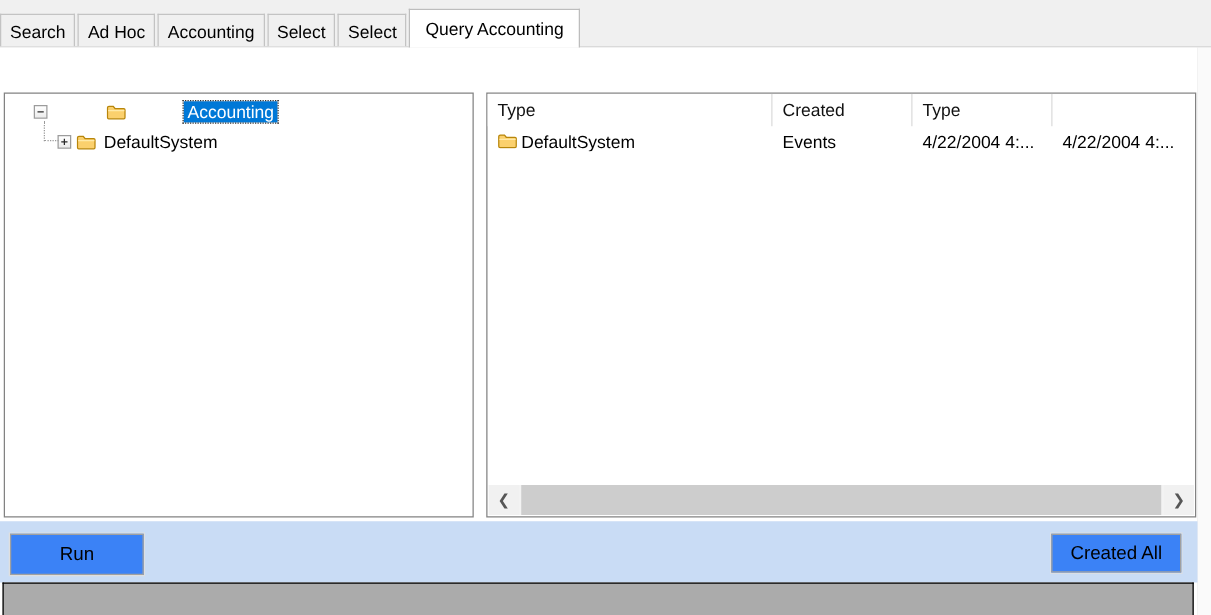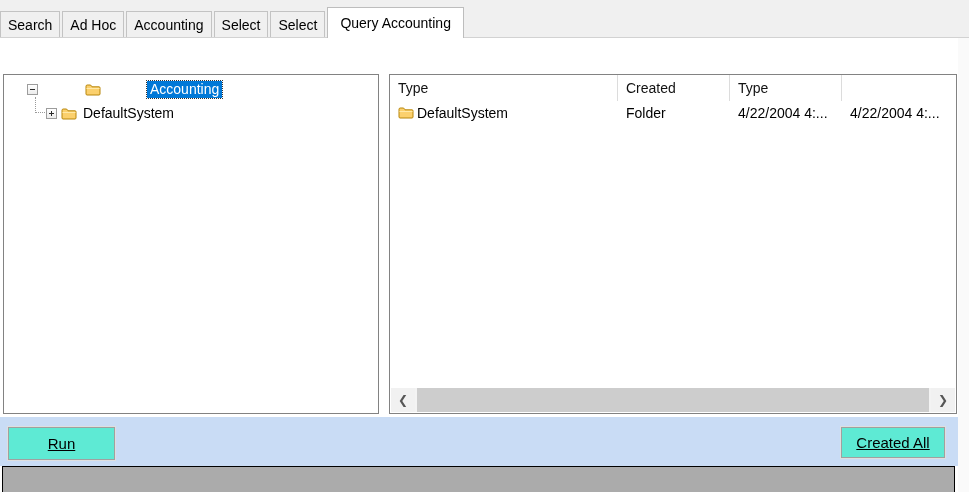--- a/index.html
+++ b/index.html
@@ -106,26 +106,25 @@
     background:#cdcdcd;
   }
 
   
   .action-bar {
     position:absolute; left:0; top:417px; width:958px; height:49px;
     background:#c9dcf5;
   }
   .btn {
     position:absolute; top:10px; height:33px;
-    background:#5eead4; border:1px solid #a0a0a0;
+    background:#3b82f6; border:1px solid #a0a0a0;
     box-shadow:0 0 0 1px #dfdfdf;
     display:flex; align-items:center; justify-content:center;
     font-family:"Liberation Sans", sans-serif; font-size:15px; color:#000;
     cursor:default;
-    text-decoration:underline;
   }
   .btn.run { left:8px; width:107px; }
   .btn.select-all { right:13px; width:104px; height:31px; }
   .status-bar {
     position:absolute; left:2px; top:466px; width:953px; height:26px;
     background:#ababab; border:1px solid #000; border-bottom:none;
   }
 </style>
 </head>
 <body>
@@ -178,21 +177,21 @@
     </div>
 
     <div class="list-row">
       <div class="lcell c-name">
         <svg class="folder" viewBox="0 0 16 13">
           <path d="M1 3.2 C1 2.5 1.5 2 2.2 2 h3.4 l1.4 1.8 H14 c0.7 0 1 0.4 1 1 V11 c0 0.6 -0.4 1 -1 1 H2 c-0.6 0 -1 -0.4 -1 -1 Z" fill="#fbd06d" stroke="#b8860b" stroke-width="1"></path>
           <path d="M1.5 5 h13 v1 h-13 z" fill="#ffe9a8"></path>
         </svg>
         <span>DefaultSystem</span>
       </div>
-      <div class="lcell c-type">Folder</div>
+      <div class="lcell c-type">Events</div>
       <div class="lcell c-created">4/22/2004 4:...</div>
       <div class="lcell c-updated">4/22/2004 4:...</div>
     </div>
 
     <div class="hscroll">
       <div class="scroll-btn left">❮</div>
       <div class="scroll-thumb"></div>
       <div class="scroll-btn right">❯</div>
     </div>
   </div>

